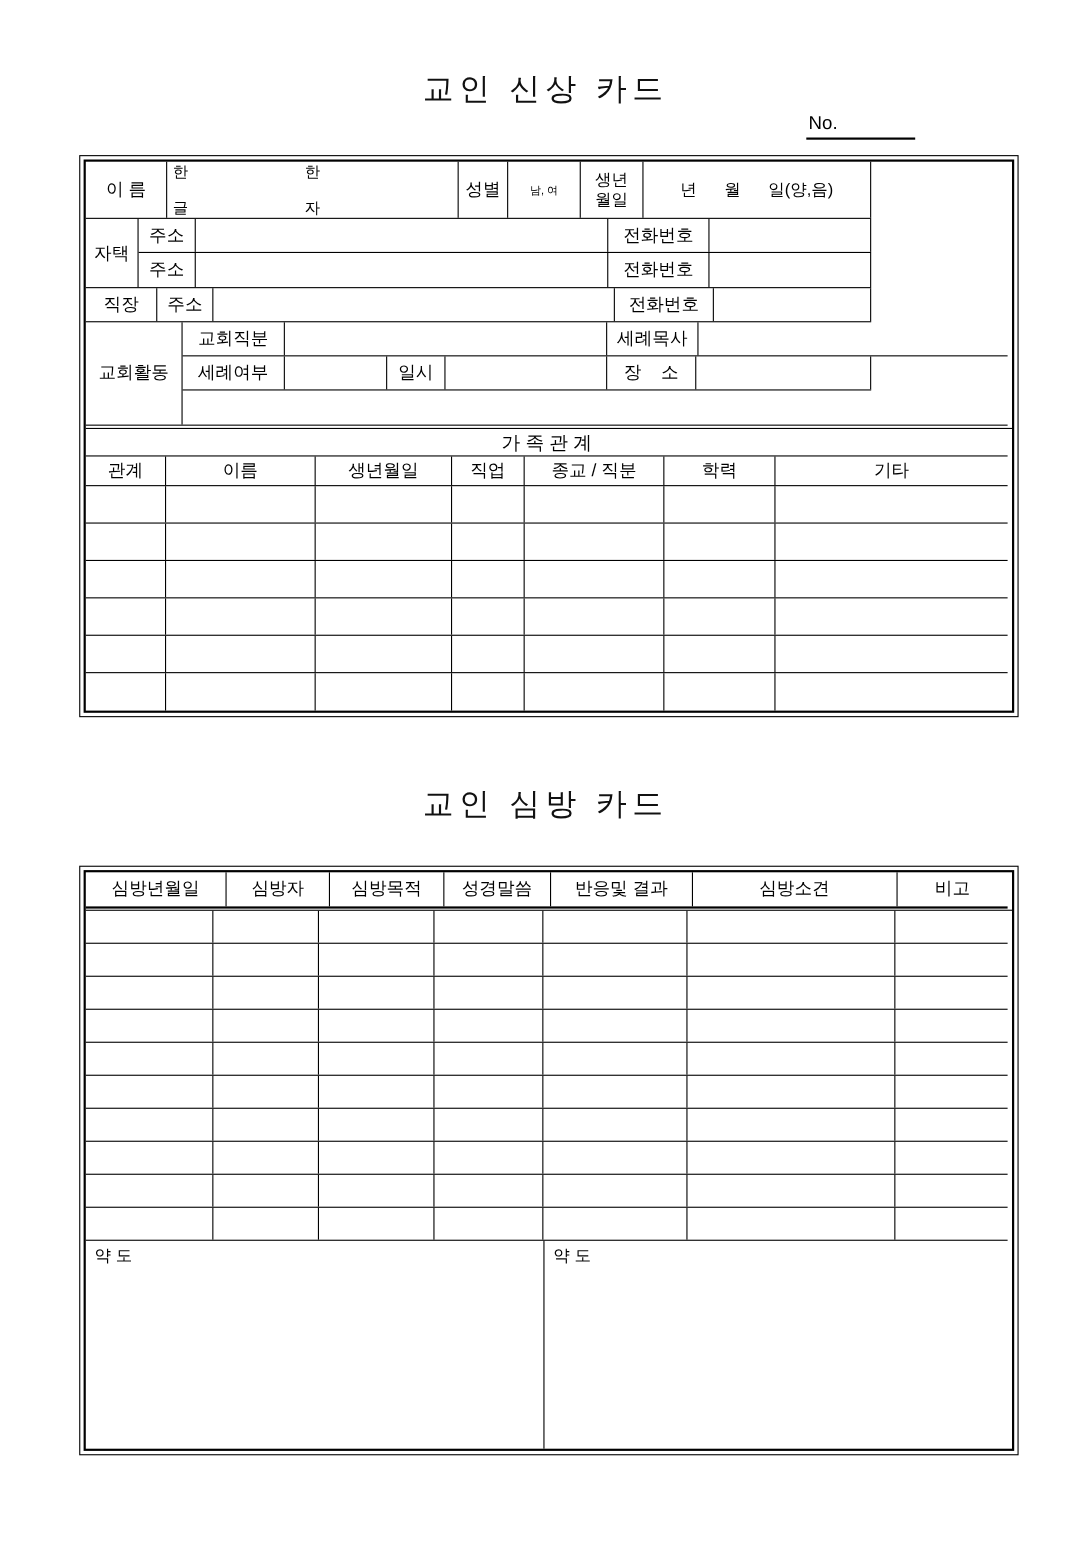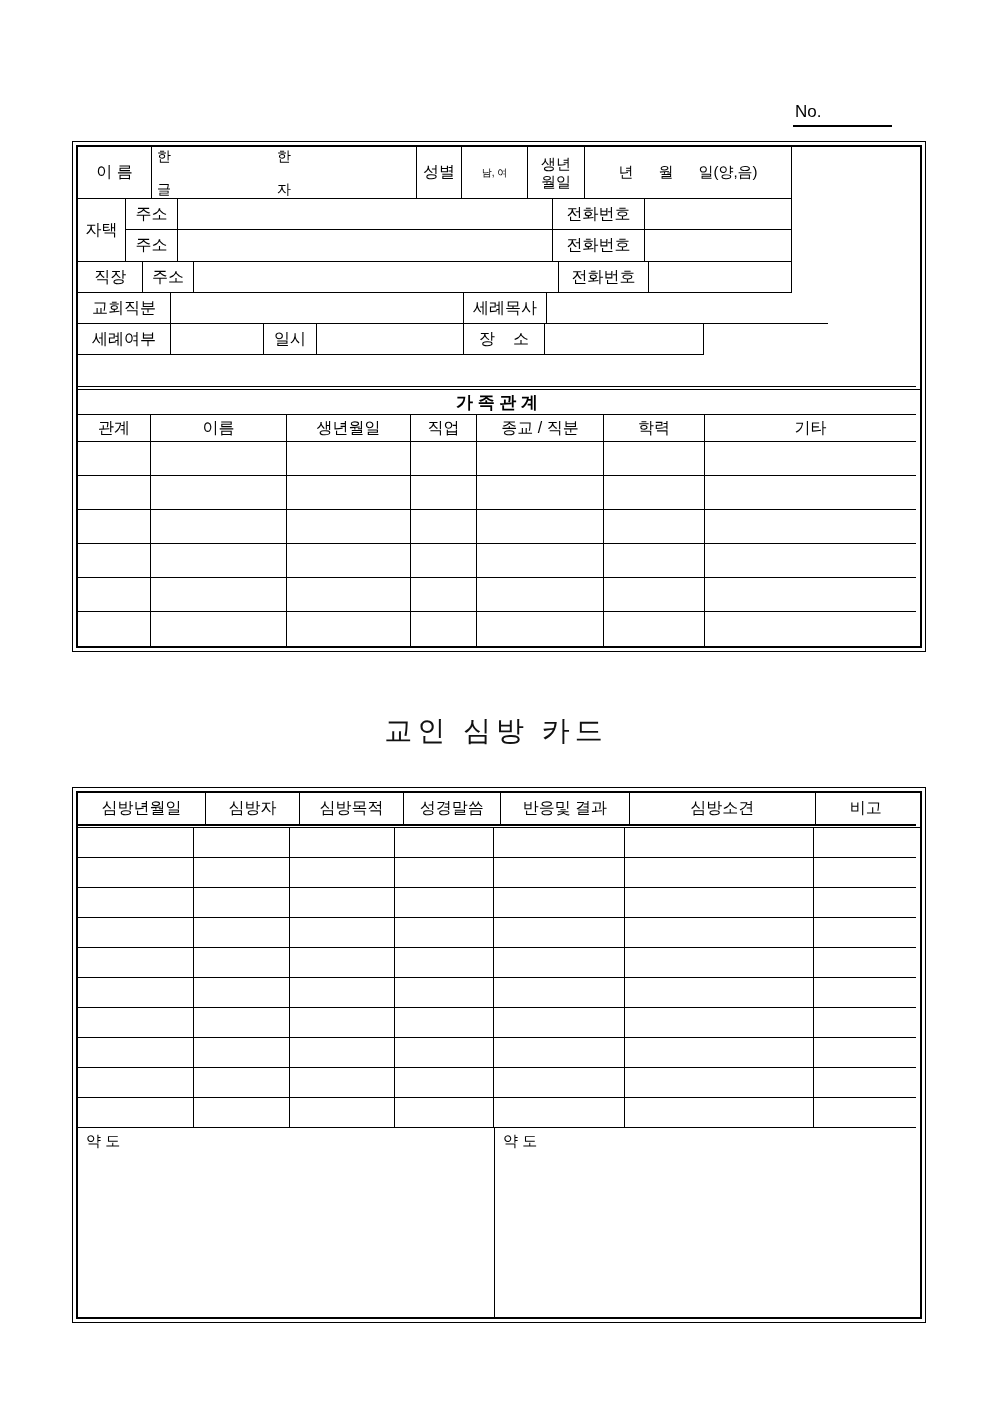--- a/index.html
+++ b/index.html
@@ -1,20 +1,20 @@
 <!DOCTYPE html>
 <html><head>
 <meta charset="utf-8">
 <style>
   html,body{margin:0;padding:0;background:#fff;}
   .page{position:relative;width:992px;height:1403px;background:#ffffff;
         font-family:"Liberation Sans","DejaVu Sans",sans-serif;color:#000;}
   .doc-title{position:absolute;left:0;width:992px;text-align:center;
              font-size:28px;letter-spacing:5px;color:#111;}
-  .no-box{position:absolute;left:793px;top:102px;width:97px;
+  .no-box{position:absolute;left:733px;top:102px;width:97px;
           border-bottom:2px solid #000;font-size:17px;padding:0 0 3px 2px;}
   .twrap{position:absolute;border:1px solid #000;padding:3px;background:#fff;}
   .tinner{position:relative;border:2px solid #000;background:#fff;}
   .row{display:flex;box-sizing:border-box;}
   .bb{border-bottom:1px solid #000;}
   .c{box-sizing:border-box;border-right:1px solid #000;display:flex;
      align-items:center;justify-content:center;font-size:16px;overflow:hidden;
      background:transparent;}
   .noline{border-right:none !important;}
   .pre{white-space:pre;}
@@ -23,31 +23,32 @@
   .namefield{position:relative;}
   .vpair{position:absolute;top:2px;bottom:2px;display:flex;flex-direction:column;
          justify-content:space-between;font-size:14px;line-height:1;}
   .vpair.left{left:5px;}
   .vpair.mid{left:50%;transform:translateX(-50%);}
   .small{font-size:10px;}
   .photo{position:absolute;left:714px;top:0;width:124px;height:177px;
          border-bottom:1px solid #000;display:flex;align-items:center;
          justify-content:center;font-size:15px;box-sizing:border-box;}
   .sectitle{box-sizing:border-box;display:flex;align-items:center;justify-content:center;
-            font-size:17px;border-bottom:1px solid #000;white-space:pre;font-weight:bold;}
+            font-size:17px;border-bottom:1px solid #000;white-space:pre;}
   .spacer{box-sizing:border-box;border-bottom:1px solid #000;}
   .map{align-items:flex-start !important;justify-content:flex-start !important;
        padding:4px 8px;font-size:15px;white-space:pre;}
   .hdr{font-size:16px;}
 </style>
 </head>
 <body>
 
 <div class="page">
 
+  <div class="doc-title" style="top:62px">교인 신상 카드</div>
   <div class="no-box">
     <span>No.</span>
   </div>
 
   <div class="twrap" style="left:72px;top:141px">
     <div class="tinner" style="width:842px">
 
 
       <div class="row bb" style="width:714px;height:52px">
         <div class="c" style="width:74px">이 름</div>
@@ -90,20 +91,21 @@
 
       <div class="row bb" style="width:714px;height:31px">
         <div class="c" style="width:67px">직장</div>
         <div class="c" style="width:52px">주소</div>
         <div class="c" style="width:375px"></div>
         <div class="c" style="width:92px">전화번호</div>
         <div class="c" style="width:147px"></div>
       </div>
 
       <div class="row bb" style="width:838px;height:94px">
+        <div class="c" style="width:88px">교회활동</div>
         <div class="col" style="width:750px;align-items:flex-start">
           <div class="row bb" style="width:750px;height:31px">
             <div class="c" style="width:93px">교회직분</div>
             <div class="c" style="width:293px"></div>
             <div class="c" style="width:83px">세례목사</div>
             <div class="c noline" style="width:281px"></div>
           </div>
           <div class="row bb" style="width:626px;height:31px">
             <div class="c" style="width:93px">세례여부</div>
             <div class="c" style="width:93px"></div>

